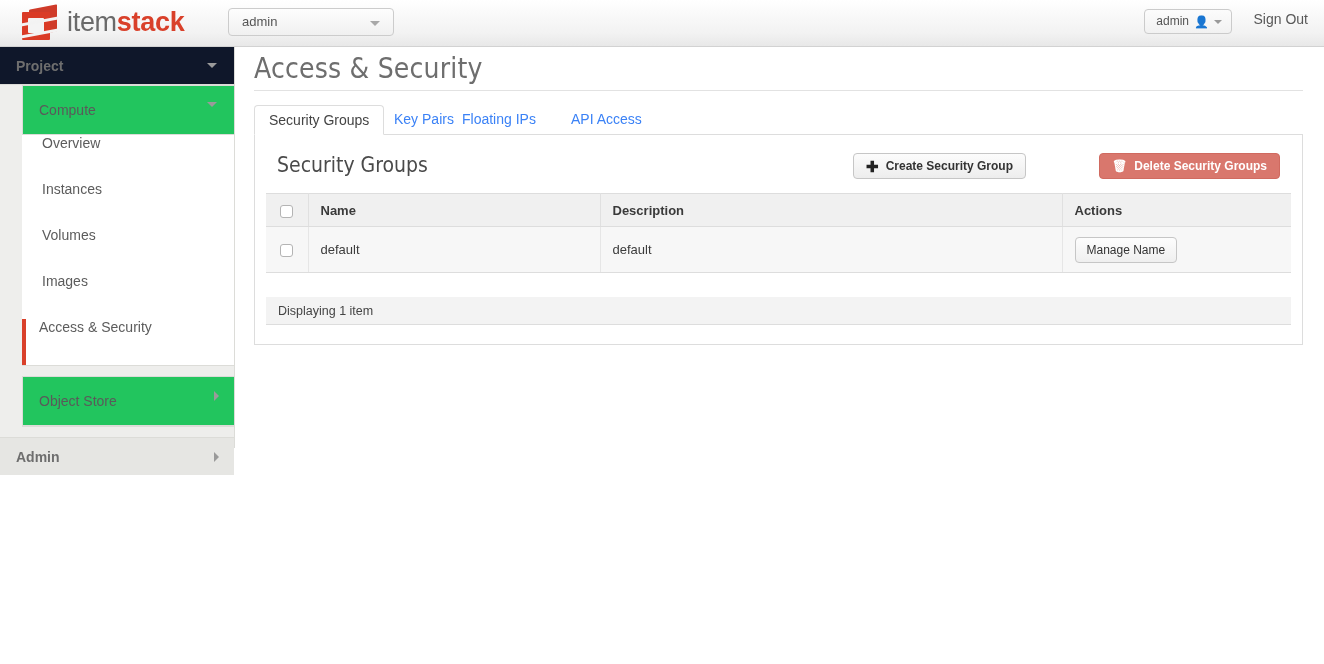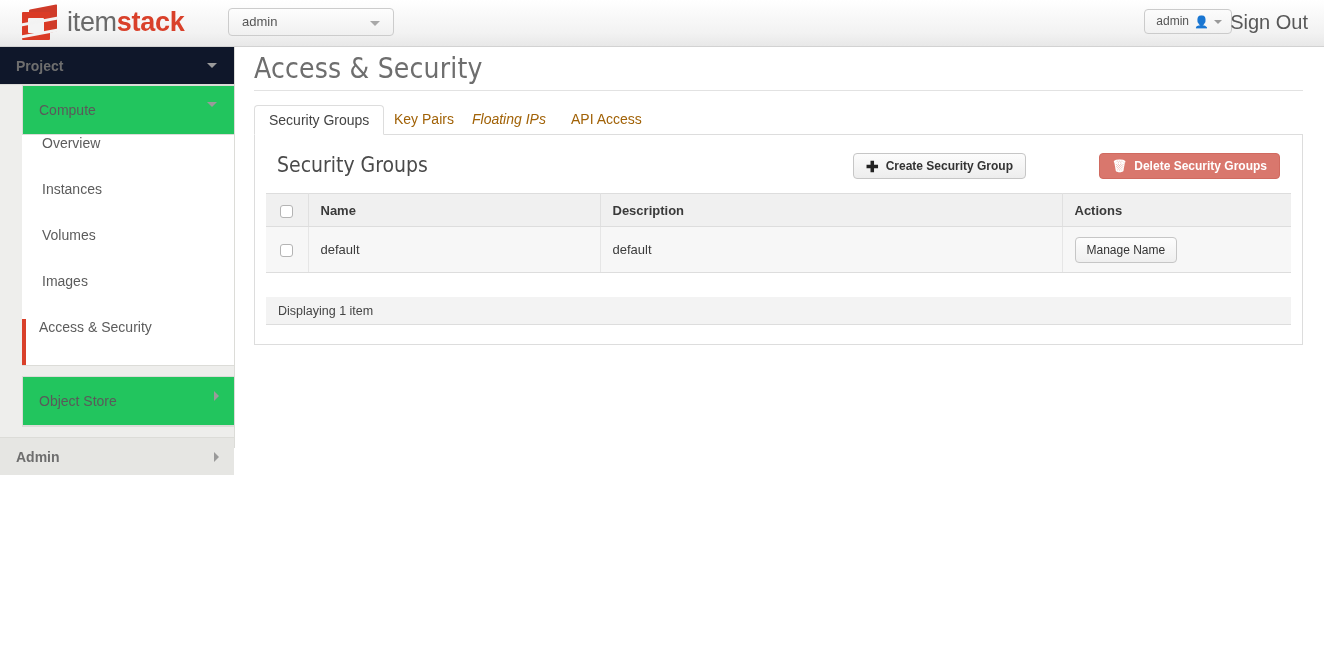--- a/index.html
+++ b/index.html
@@ -119,21 +119,21 @@
   .user-ico { font-size: 12px; color: #222; line-height: 1; }
   .user-btn .mini-caret {
     width: 0; height: 0;
     border-left: 4px solid transparent;
     border-right: 4px solid transparent;
     border-top: 4px solid #999;
   }
   .signout {
     position: absolute;
     right: 16px; top: 11px;
-    font-size: 20px;
+    font-size: 14px;
     color: #585858;
     text-decoration: none;
     cursor: pointer;
   }
 
   
   .sidebar {
     position: absolute;
     top: 47px; left: 0;
     width: 235px; height: 401px;
@@ -258,21 +258,21 @@
     width: 1049px; height: 30px;
     border-bottom: 1px solid #dddddd;
   }
   .tab {
     position: absolute;
     top: 0;
     height: 30px;
     padding: 0 14px;
     font-size: 14px;
     line-height: 29px;
-    color: #a16207;
+    color: #3b82f6;
     cursor: pointer;
   }
   .tab.active {
     color: #444444;
     background: #ffffff;
     border: 1px solid #dddddd;
     border-bottom: 1px solid #ffffff;
     border-radius: 4px 4px 0 0;
     z-index: 3;
   }
@@ -473,21 +473,21 @@
   <div class="page-title">Access &amp; Security</div>
   <div class="title-rule"></div>
 
   <div class="tabs">
     <div class="tab active" style="left:0px;">
       <span>Security Groups</span>
     </div>
     <div class="tab" style="left:126px;">
       <span>Key Pairs</span>
     </div>
-    <div class="tab" style="left:204px;font-style:italic;">
+    <div class="tab" style="left:194px;">
       <span>Floating IPs</span>
     </div>
     <div class="tab" style="left:303px;">
       <span>API Access</span>
     </div>
   </div>
 
   <div class="tabpanel">
 
     <div class="panel-title">Security Groups</div>

